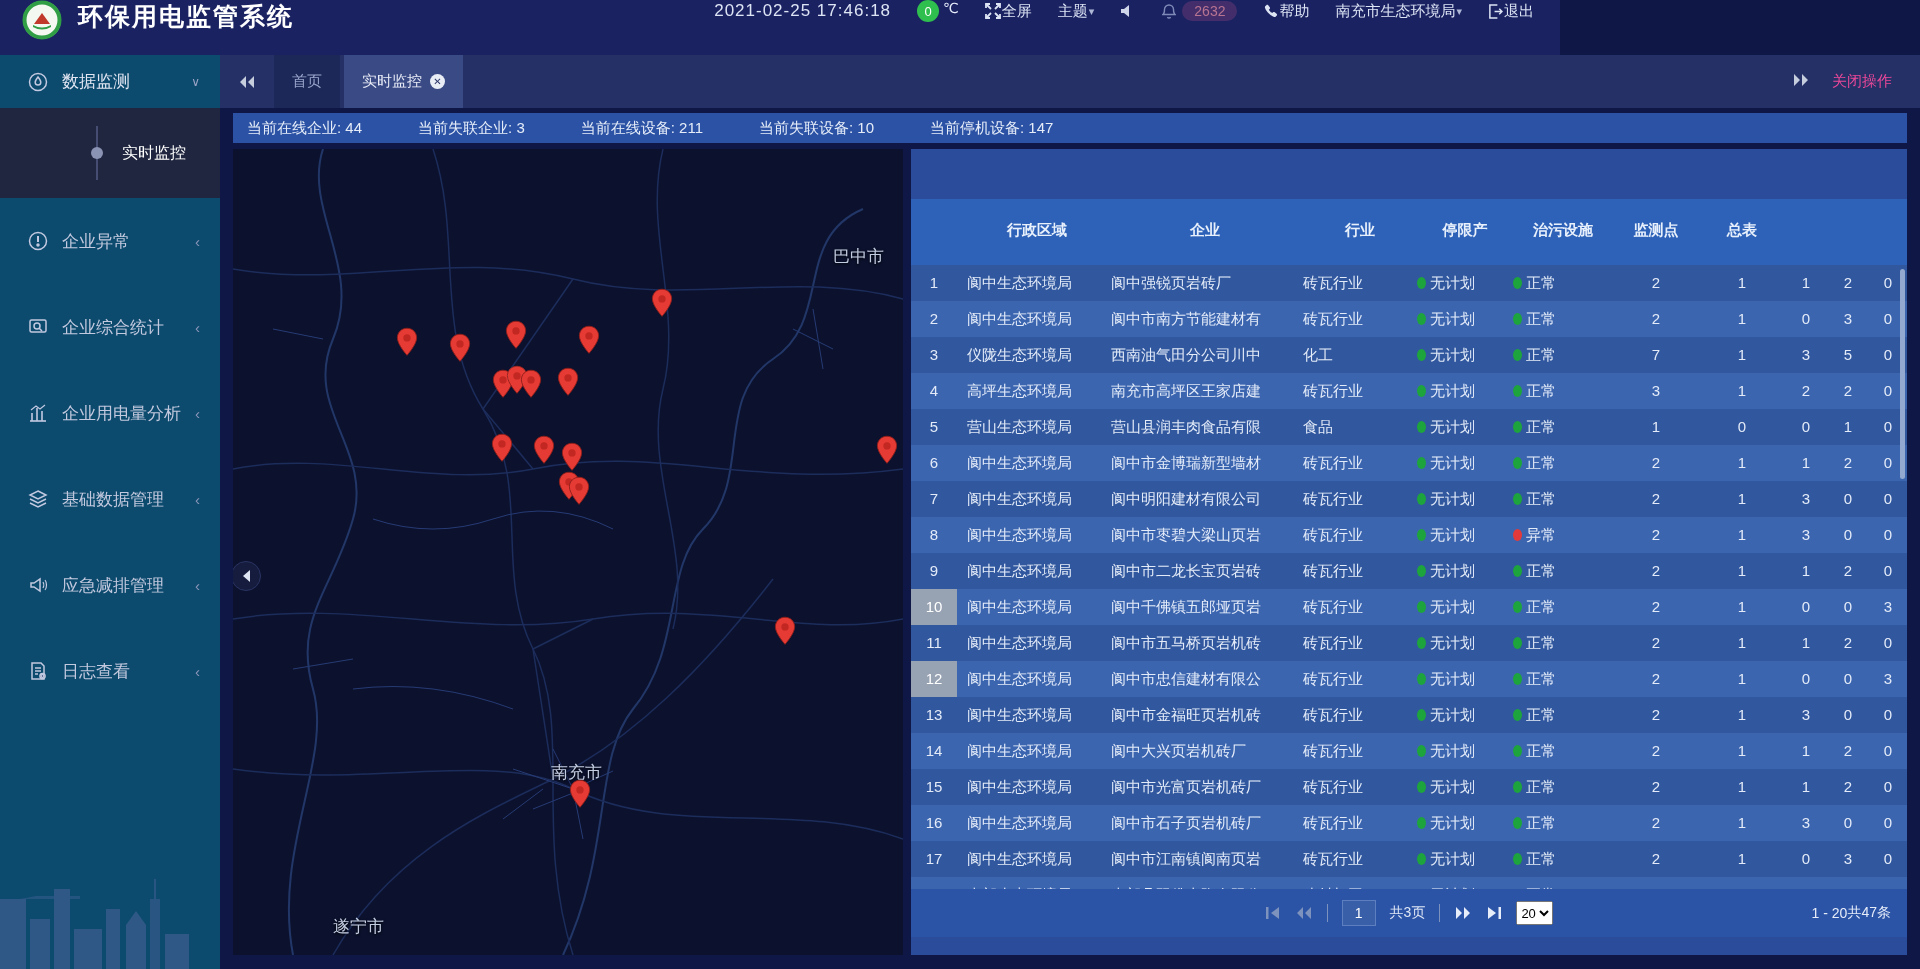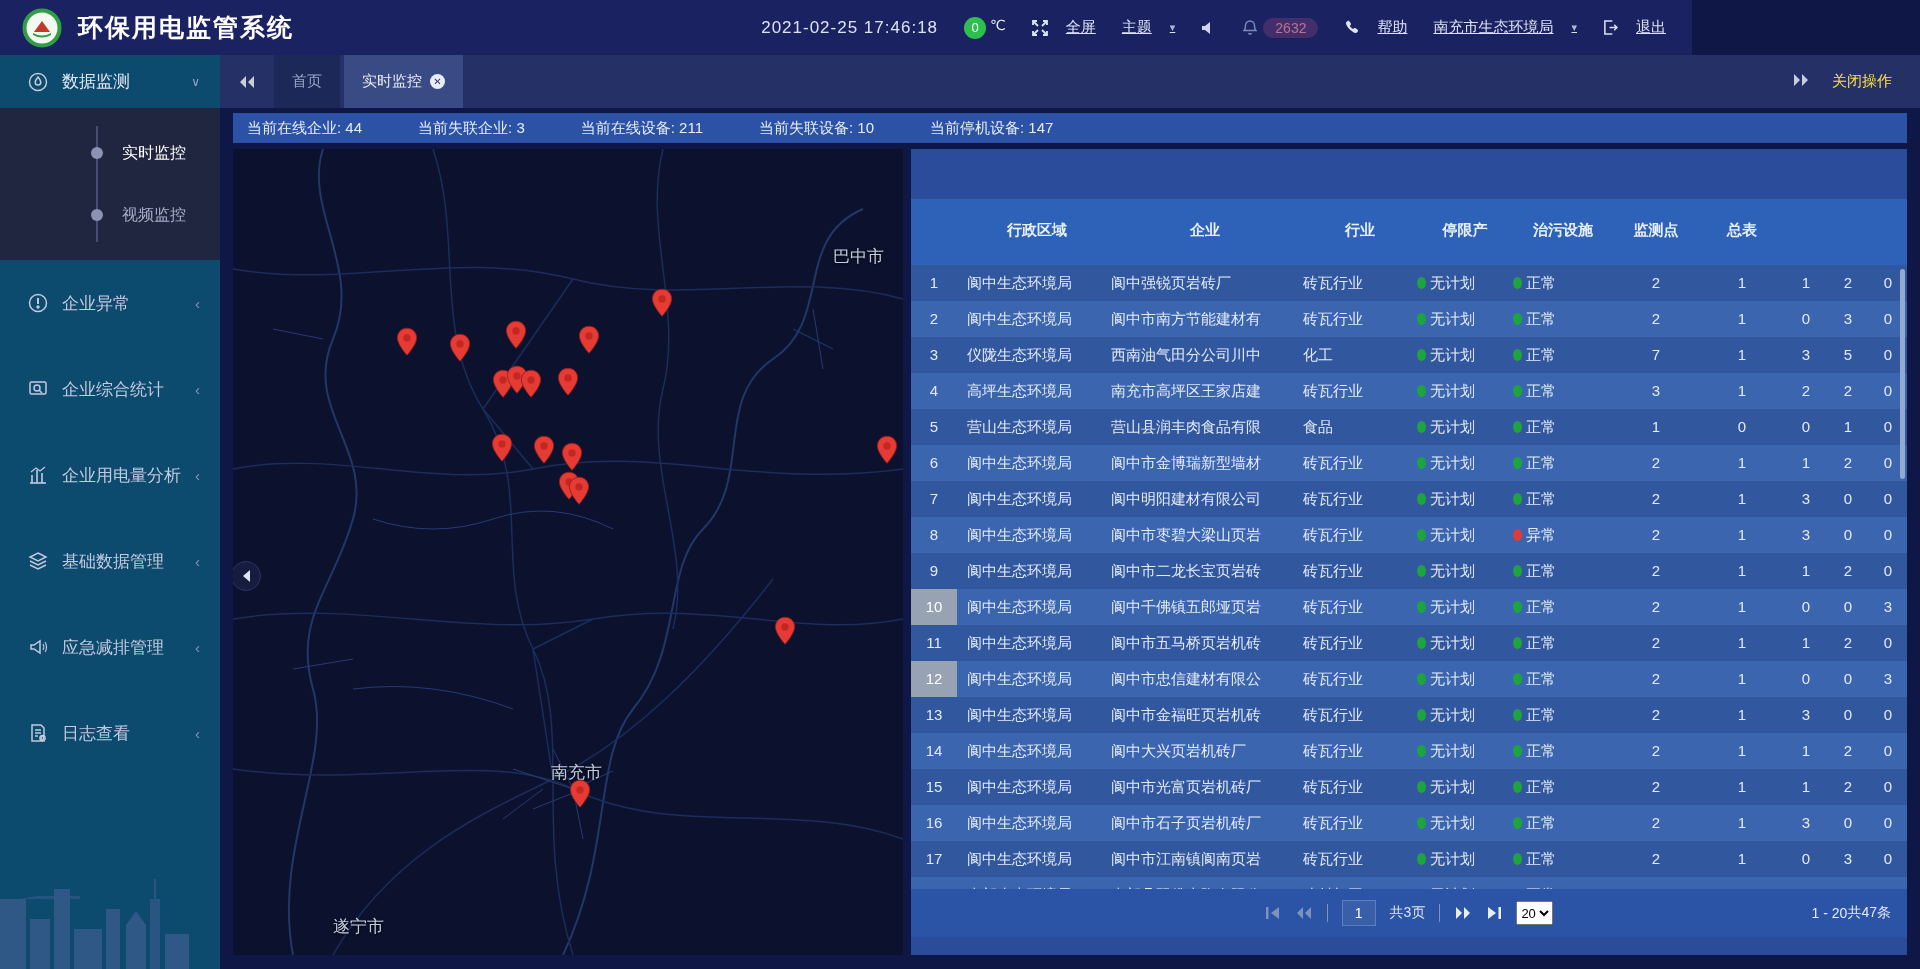--- a/index.html
+++ b/index.html
@@ -1,31 +1,31 @@
 <!DOCTYPE html>
 <html><head>
 <meta charset="utf-8">
 <style>
   * { margin:0; padding:0; box-sizing:border-box; }
   html,body { width:1920px; height:969px; overflow:hidden; background:#0f1747;
     font-family:"Liberation Sans","DejaVu Sans",sans-serif; }
   .app { position:relative; width:1920px; height:969px; background:#0f1747; color:#e6ecf8; }
 
   
-  .topbar { position:absolute; left:0; top:0; width:1692px; height:55px; background:#1a2262;
-    display:flex; align-items:center; z-index:30; }
+  .topbar { position:absolute; left:0; top:0; width:1560px; height:55px; background:#1a2262;
+    display:flex; align-items:flex-start; z-index:30; }
   .logo { width:40px; height:40px; margin-left:22px; flex:0 0 auto; }
   .app-title { font-size:25px; font-weight:bold; color:#fff; letter-spacing:2px; margin-left:16px; }
   .top-right { margin-left:auto; display:flex; align-items:center; gap:26px; padding-right:26px; font-size:15px; color:#dde4f4; }
   .datetime { font-size:17px; letter-spacing:1px; }
   .temp { display:flex; align-items:flex-start; gap:4px; }
   .temp-badge { width:22px; height:22px; border-radius:50%; background:#2fbf4e; color:#fff; font-size:13px;
     display:flex; align-items:center; justify-content:center; }
   .temp-unit { font-size:14px; color:#e8eefb; }
-  .top-item { display:flex; align-items:center; gap:18px; cursor:pointer; white-space:nowrap;text-decoration:underline; }
+  .top-item { display:flex; align-items:center; gap:1px; cursor:pointer; white-space:nowrap; }
   .caret { font-size:11px; color:#aeb8d6; }
   .notif-pill { background:rgba(255,103,152,.20); color:#c97d97; border-radius:11px; padding:2px 12px; font-size:14px; }
   .bell-wrap { display:flex; align-items:center; gap:6px; opacity:.9; }
 
   
   .sidebar { position:absolute; left:0; top:55px; width:220px; height:914px; background:#0c4a6e; z-index:20; overflow:hidden; }
   .menu-head { height:53px; display:flex; align-items:center; color:#e3e7f3; font-size:17px; cursor:pointer; position:relative; }
   .menu-head .micon { margin-left:28px; margin-right:14px; }
   .menu-head .chev { position:absolute; right:20px; color:#9aa4c6; font-size:12px; }
   .submenu { background:#20263f; position:relative; padding:14px 0; }
@@ -42,21 +42,21 @@
   
   .tabbar { position:absolute; left:220px; top:55px; width:1700px; height:53px; background:#253067;
     display:flex; align-items:center; z-index:10; }
   .tab-pager { margin-left:18px; display:flex; align-items:center; cursor:pointer; }
   .tab { height:53px; display:flex; align-items:center; padding:0 18px; font-size:15px; color:#99a4cb;
     background:#1c2857; margin-left:4px; cursor:pointer; gap:8px; }
   .tab:first-of-type { margin-left:18px; }
   .tab.active { background:#3a4a84; color:#e8ecf7; }
   .tab-close { width:15px; height:15px; border-radius:50%; background:#e9edf6; color:#2b3768; font-size:10px;
     display:flex; align-items:center; justify-content:center; font-weight:bold; }
-  .tab-right { margin-left:auto; display:flex; align-items:center; gap:22px; padding-right:28px; color:#fde047; font-size:15px; }
+  .tab-right { margin-left:auto; display:flex; align-items:center; gap:22px; padding-right:28px; color:#ec4899; font-size:15px; }
 
   
   .content { position:absolute; left:220px; top:108px; width:1700px; height:861px; background:#0f1747; }
   .statsbar { position:absolute; left:13px; top:5px; width:1674px; height:30px; background:#2b52a4;
     display:flex; align-items:center; gap:56px; padding-left:14px; font-size:15px; color:#e6edf9; }
   .stat { white-space:nowrap; }
 
   
   .map-panel { position:absolute; left:13px; top:41px; width:670px; height:806px; background:#0c122e; overflow:hidden; }
   .map-roads { position:absolute; left:0; top:0; }
@@ -179,24 +179,20 @@
           <path d="M10 5c1.8 2.2 2.8 3.8 2.8 5.2a2.8 2.8 0 1 1-5.6 0C7.2 8.8 8.2 7.2 10 5z"></path>
       </svg>
       <span>数据监测</span>
       <span class="chev">∨</span>
     </div>
     <div class="submenu">
       <div class="tl"></div>
       <div class="sub-item active">
         <span class="dot"></span>
         <span class="lbl">实时监控</span>
-      </div>
-      <div class="sub-item">
-        <span class="dot"></span>
-        <span class="lbl">视频监控</span>
       </div>
     </div>
     <div class="sec-item">
       <svg class="micon" width="20" height="20" viewBox="0 0 20 20" fill="none" stroke="#c2c9e0" stroke-width="1.5">
         <circle cx="10" cy="10" r="8.5"></circle>
           <path d="M10 5v6" stroke-width="2"></path>
           <circle cx="10" cy="14" r="1" fill="#c2c9e0"></circle>
       </svg>
       <span>企业异常</span>
       <span class="chev">‹</span>

